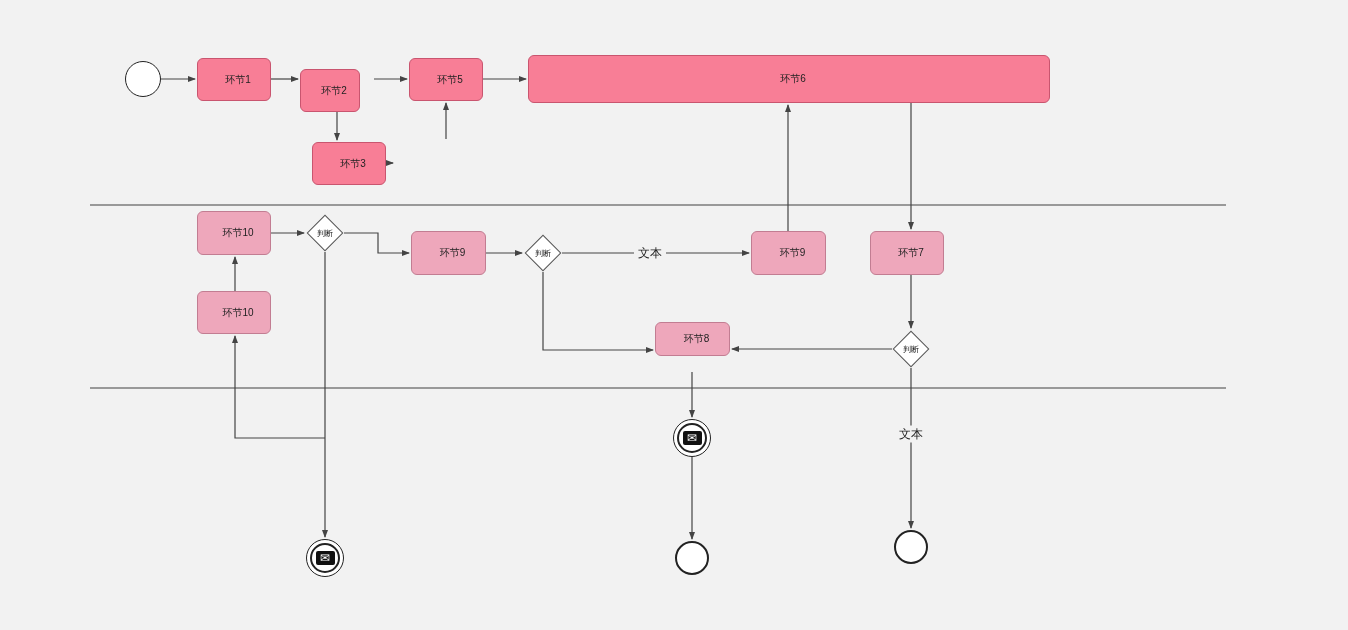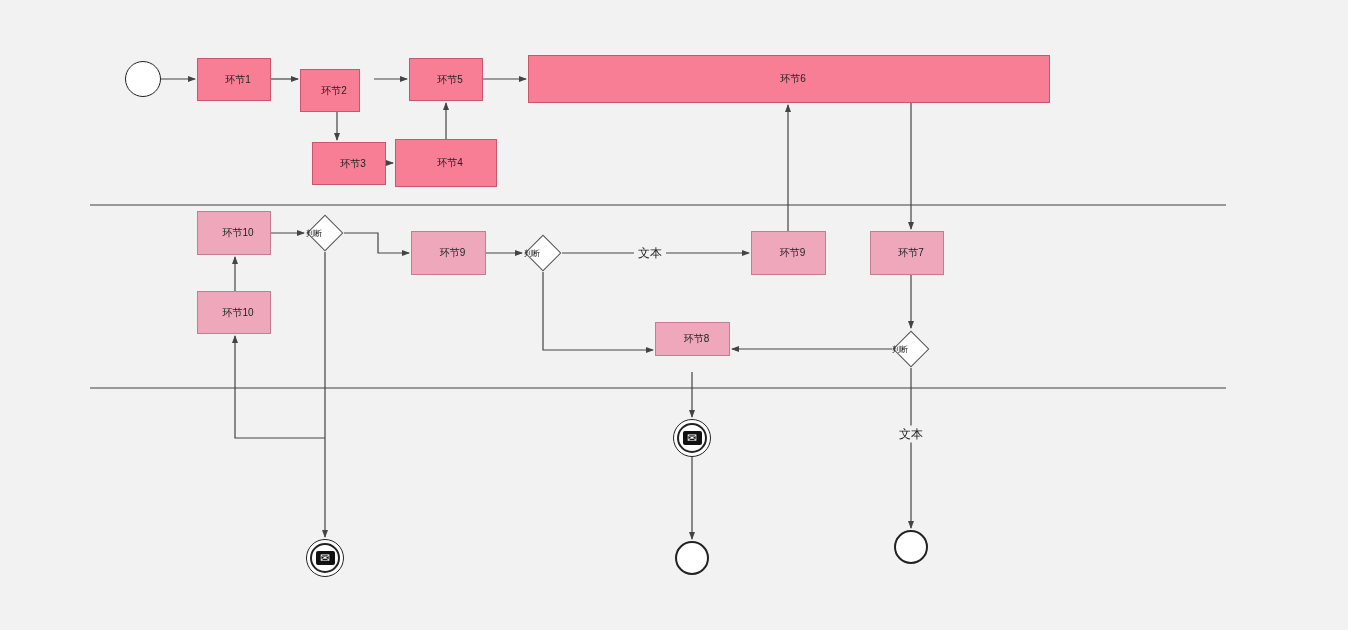--- a/index.html
+++ b/index.html
@@ -21,28 +21,28 @@
   }
   .lane-line{
     position:absolute; left:90px; width:1136px; height:2px;
     background:var(--lane-line);
   }
   svg.wires{position:absolute; left:0; top:0; width:1348px; height:630px;}
   svg.wires path.edge{stroke:var(--connector); stroke-width:1.2; fill:none;}
   svg.wires .arrowhead{fill:var(--connector);}
   .task{
     position:absolute; display:flex; align-items:center; justify-content:center;
-    border-radius:0; font-size:10px; color:#222; text-align:left;
+    border-radius:6px; font-size:10px; color:#222; text-align:left;
     box-sizing:border-box; cursor:default;padding-left:8px;
   }
   .task.strong{background:var(--task-strong); border:1px solid var(--task-strong-border);}
   .task.light{background:var(--task-light); border:1px solid var(--task-light-border);}
   .gateway{
     position:absolute; width:38px; height:38px;
-    display:flex; align-items:center; justify-content:flex-start;
+    display:flex; align-items:center; justify-content:center;
   }
   .gateway .diamond{
     position:absolute; left:6px; top:6px; width:26px; height:26px;
     background:var(--gateway-fill); border:1px solid var(--gateway-border);
     transform:rotate(45deg); box-sizing:border-box;
   }
   .gateway .gw-label{
     position:relative; font-size:8px; color:#222; z-index:1;
   }
   .event-circle{
@@ -121,23 +121,20 @@
     </div>
   <div class="task strong" style="left:409px; top:58px; width:74px; height:43px">
       <span>环节5</span>
     </div>
   <div class="task strong" style="left:528px; top:55px; width:522px; height:48px">
       <span>环节6</span>
     </div>
   <div class="task strong" style="left:312px; top:142px; width:74px; height:43px">
       <span>环节3</span>
     </div>
-  <div class="task strong" style="left:395px; top:139px; width:102px; height:48px">
-      <span>环节4</span>
-    </div>
 
   <div class="task light" style="left:197px; top:211px; width:74px; height:44px">
       <span>环节10</span>
     </div>
   <div class="task light" style="left:411px; top:231px; width:75px; height:44px">
       <span>环节9</span>
     </div>
   <div class="task light" style="left:751px; top:231px; width:75px; height:44px">
       <span>环节9</span>
     </div>

